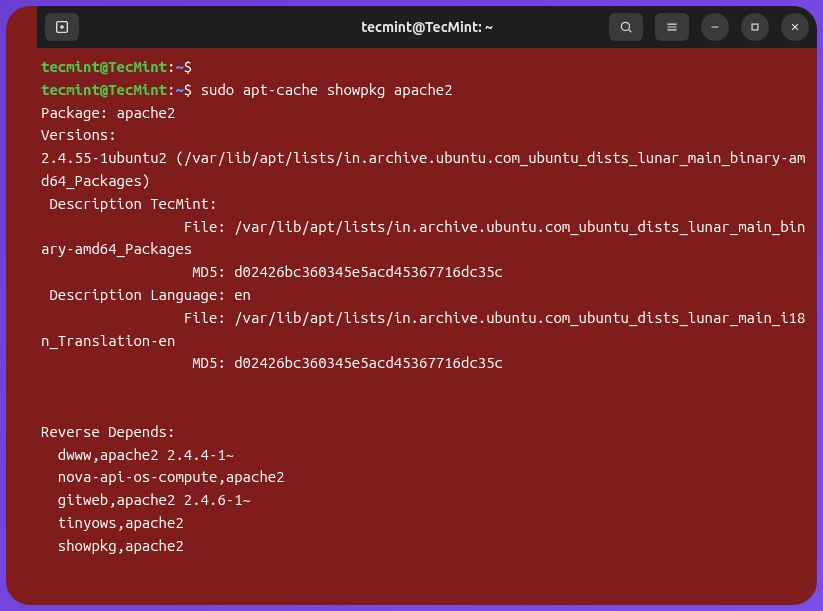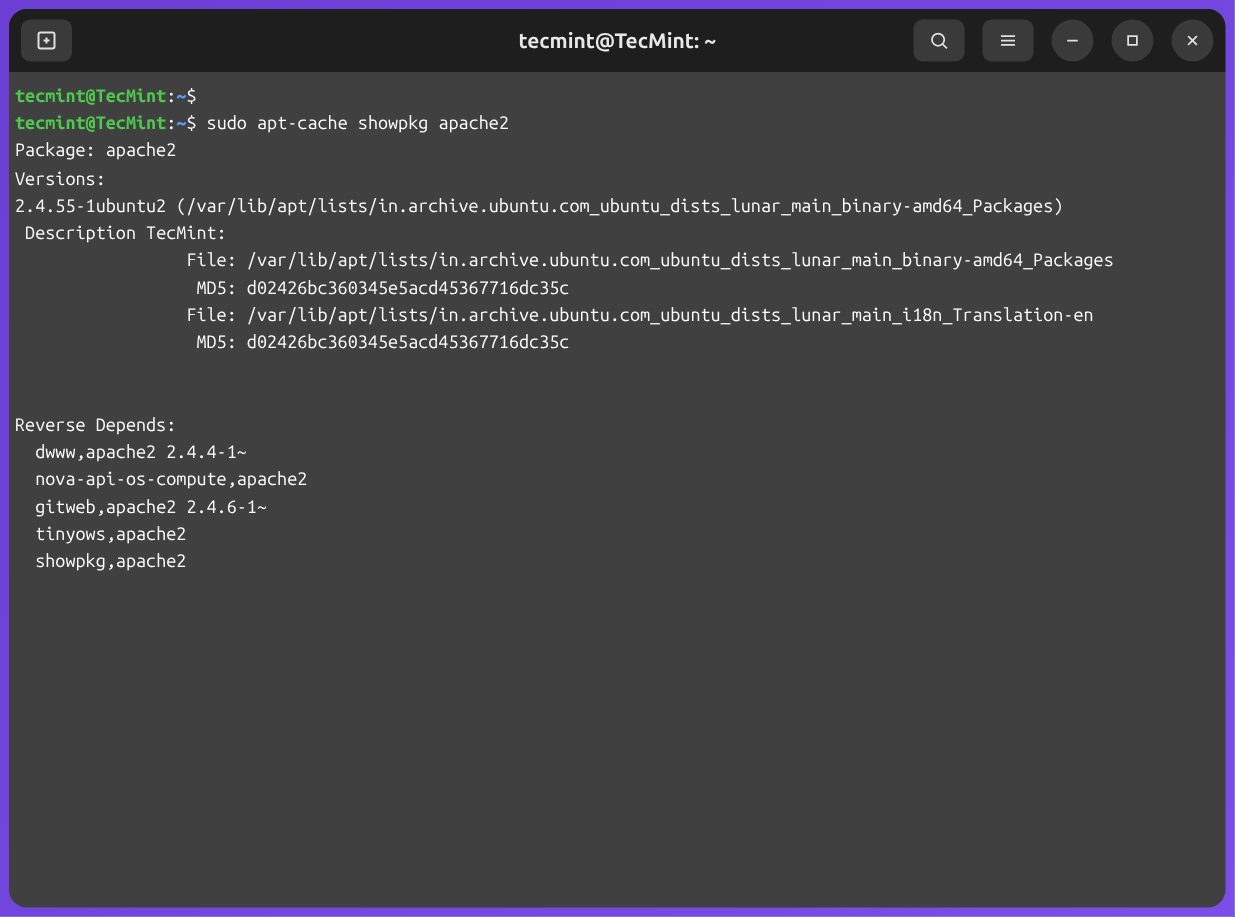--- a/index.html
+++ b/index.html
@@ -11,25 +11,26 @@
       background: linear-gradient(135deg, #6b3fd4 0%, #7b4ee8 100%);
       width: 823px;
       height: 611px;
       padding: 6px;
       font-family: 'Ubuntu Mono', 'DejaVu Sans Mono', monospace;
       overflow: hidden;
     }
     .terminal-window {
       width: 100%;
       height: 100%;
-      background: #404040;
-      border-radius: 12px;
+      background: #7f1d1d;
+      border-radius: 24px;
       display: flex;
       flex-direction: column;
       overflow: hidden;
+      padding-left: 31px;
     }
     .titlebar {
       height: 42px;
       background: #1e1e1e;
       display: flex;
       align-items: center;
       padding: 0 8px;
       position: relative;
       flex-shrink: 0;
     }
@@ -82,21 +83,21 @@
       width: 34px;
     }
     .window-button svg {
       width: 14px;
       height: 14px;
     }
     .terminal-content {
       flex: 1;
       padding: 8px 4px 4px 4px;
       overflow-y: auto;
-      font-size: 12px;
+      font-size: 15px;
       line-height: 1.52;
       color: #ffffff;
       position: relative;
     }
     .terminal-content::-webkit-scrollbar {
       width: 10px;
     }
     .terminal-content::-webkit-scrollbar-track {
       background: transparent;
     }
@@ -179,20 +180,21 @@
   </div>
   <div class="terminal-content" id="terminal-content">
   <div class="line"><span class="prompt-user">tecmint@TecMint</span><span class="prompt-colon">:</span><span class="prompt-path">~</span><span class="prompt-dollar">$ </span><span class="command"></span></div>
       <div class="line"><span class="prompt-user">tecmint@TecMint</span><span class="prompt-colon">:</span><span class="prompt-path">~</span><span class="prompt-dollar">$ </span><span class="command">sudo apt-cache showpkg apache2</span></div>
       <div class="line"><span class="output">Package: apache2</span></div>
       <div class="line"><span class="output">Versions:</span></div>
       <div class="line"><span class="output">2.4.55-1ubuntu2 (/var/lib/apt/lists/in.archive.ubuntu.com_ubuntu_dists_lunar_main_binary-amd64_Packages)</span></div>
       <div class="line"><span class="output"> Description TecMint:</span></div>
       <div class="line"><span class="output">                 File: /var/lib/apt/lists/in.archive.ubuntu.com_ubuntu_dists_lunar_main_binary-amd64_Packages</span></div>
       <div class="line"><span class="output">                  MD5: d02426bc360345e5acd45367716dc35c</span></div>
+      <div class="line"><span class="output"> Description Language: en</span></div>
       <div class="line"><span class="output">                 File: /var/lib/apt/lists/in.archive.ubuntu.com_ubuntu_dists_lunar_main_i18n_Translation-en</span></div>
       <div class="line"><span class="output">                  MD5: d02426bc360345e5acd45367716dc35c</span></div>
       <div class="line">&nbsp;</div>
       <div class="line">&nbsp;</div>
       <div class="line"><span class="output">Reverse Depends:</span></div>
       <div class="line"><span class="output">  dwww,apache2 2.4.4-1~</span></div>
       <div class="line"><span class="output">  nova-api-os-compute,apache2</span></div>
       <div class="line"><span class="output">  gitweb,apache2 2.4.6-1~</span></div>
       <div class="line"><span class="output">  tinyows,apache2</span></div>
       <div class="line"><span class="output">  showpkg,apache2</span></div>

